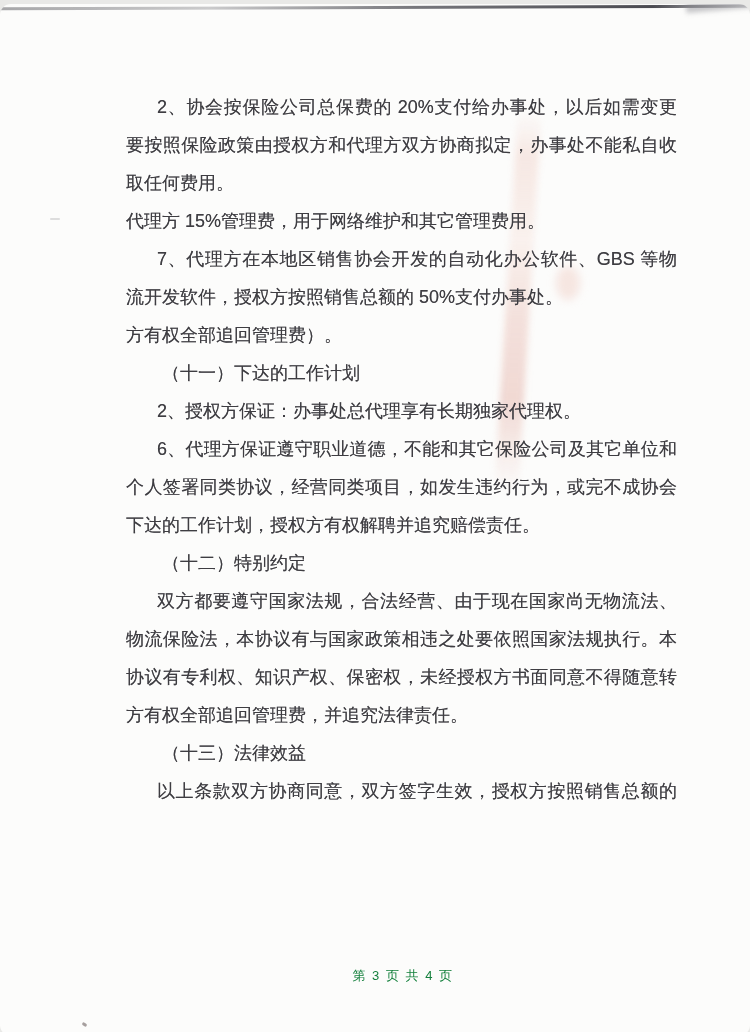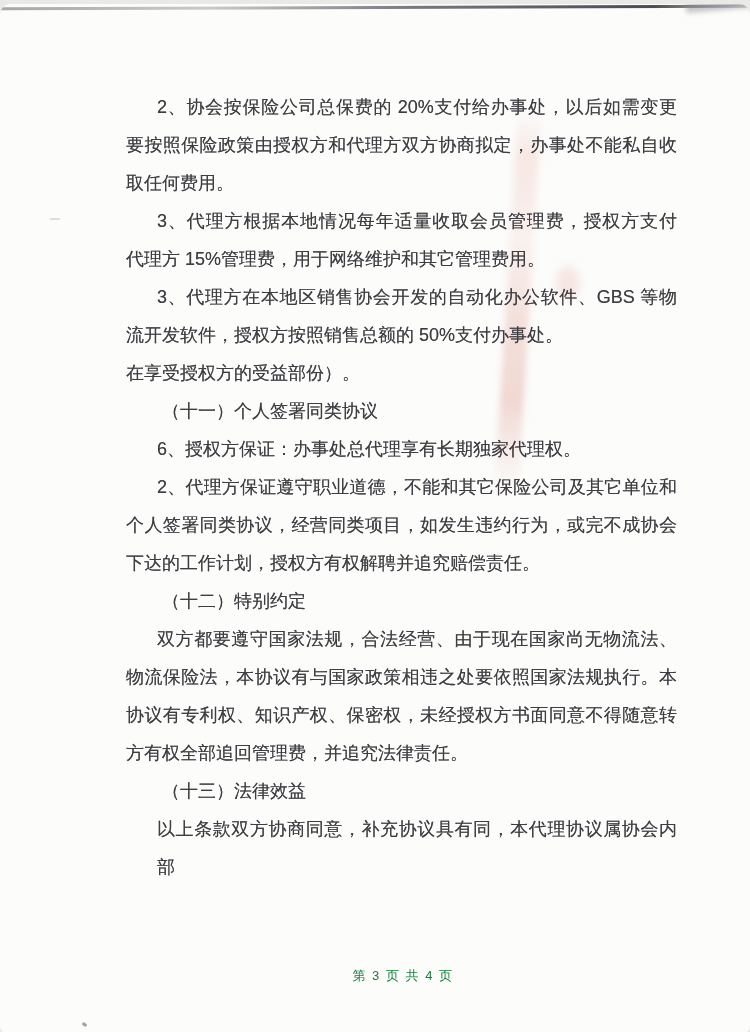--- a/index.html
+++ b/index.html
@@ -138,52 +138,51 @@
   <div class="speck-a"></div>
   <div class="speck-b"></div>
 
   <div class="text-block">
       <div class="block block-p">
         <div class="line fill indent">2、协会按保险公司总保费的 20%支付给办事处，以后如需变更</div>
         <div class="line fill">要按照保险政策由授权方和代理方双方协商拟定，办事处不能私自收</div>
         <div class="line">取任何费用。</div>
       </div>
       <div class="block block-p">
-        <div class="line fill indent">3、代理方根据本地情况每年适量收取会员管理费，授权方支付</div>
         <div class="line">代理方 15%管理费，用于网络维护和其它管理费用。</div>
       </div>
       <div class="block block-p">
-        <div class="line fill indent">3、代理方在本地区销售协会开发的自动化办公软件、GBS 等物</div>
+        <div class="line fill indent">7、代理方在本地区销售协会开发的自动化办公软件、GBS 等物</div>
         <div class="line">流开发软件，授权方按照销售总额的 50%支付办事处。</div>
       </div>
       <div class="block block-p">
-        <div class="line">在享受授权方的受益部份）。</div>
+        <div class="line">方有权全部追回管理费）。</div>
       </div>
       <div class="block block-h">
-        <div class="line">（十一）个人签署同类协议</div>
+        <div class="line">（十一）下达的工作计划</div>
       </div>
       <div class="block block-p">
-        <div class="line indent">6、授权方保证：办事处总代理享有长期独家代理权。</div>
+        <div class="line indent">2、授权方保证：办事处总代理享有长期独家代理权。</div>
       </div>
       <div class="block block-p">
-        <div class="line fill indent">2、代理方保证遵守职业道德，不能和其它保险公司及其它单位和</div>
+        <div class="line fill indent">6、代理方保证遵守职业道德，不能和其它保险公司及其它单位和</div>
         <div class="line fill">个人签署同类协议，经营同类项目，如发生违约行为，或完不成协会</div>
         <div class="line">下达的工作计划，授权方有权解聘并追究赔偿责任。</div>
       </div>
       <div class="block block-h">
         <div class="line">（十二）特别约定</div>
       </div>
       <div class="block block-p">
         <div class="line fill indent">双方都要遵守国家法规，合法经营、由于现在国家尚无物流法、</div>
         <div class="line fill">物流保险法，本协议有与国家政策相违之处要依照国家法规执行。本</div>
         <div class="line fill">协议有专利权、知识产权、保密权，未经授权方书面同意不得随意转</div>
         <div class="line">方有权全部追回管理费，并追究法律责任。</div>
       </div>
       <div class="block block-h">
         <div class="line">（十三）法律效益</div>
       </div>
       <div class="block block-p">
-        <div class="line fill indent">以上条款双方协商同意，补充协议具有同，本代理协议属协会内部</div>
+        <div class="line fill indent">以上条款双方协商同意，双方签字生效，授权方按照销售总额的</div>
       </div>
     </div>
 
   <div class="footer">第 3 页 共 4 页</div>
 </div>
 
 </body></html>

